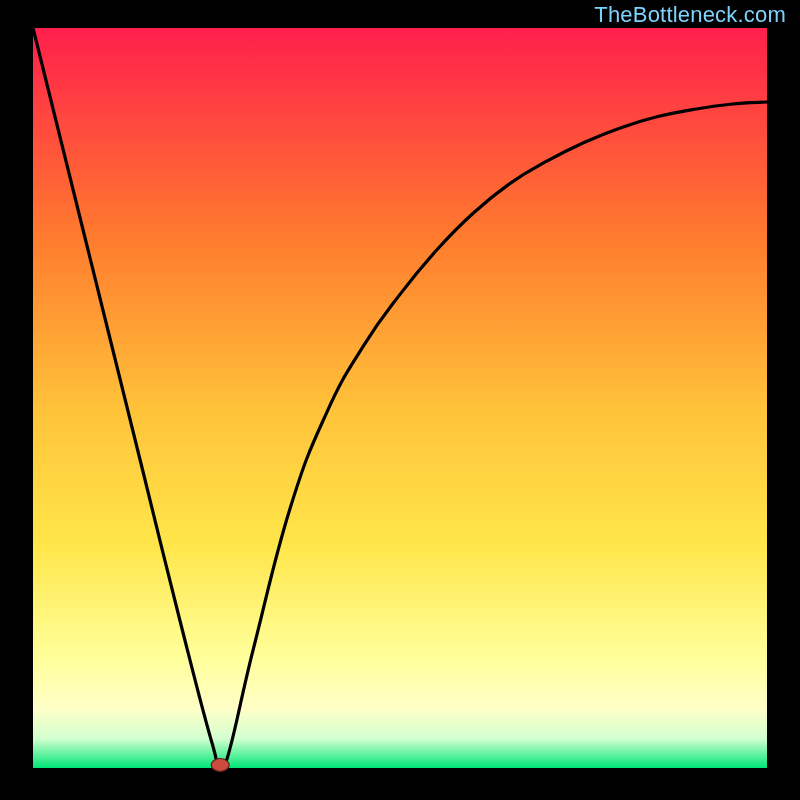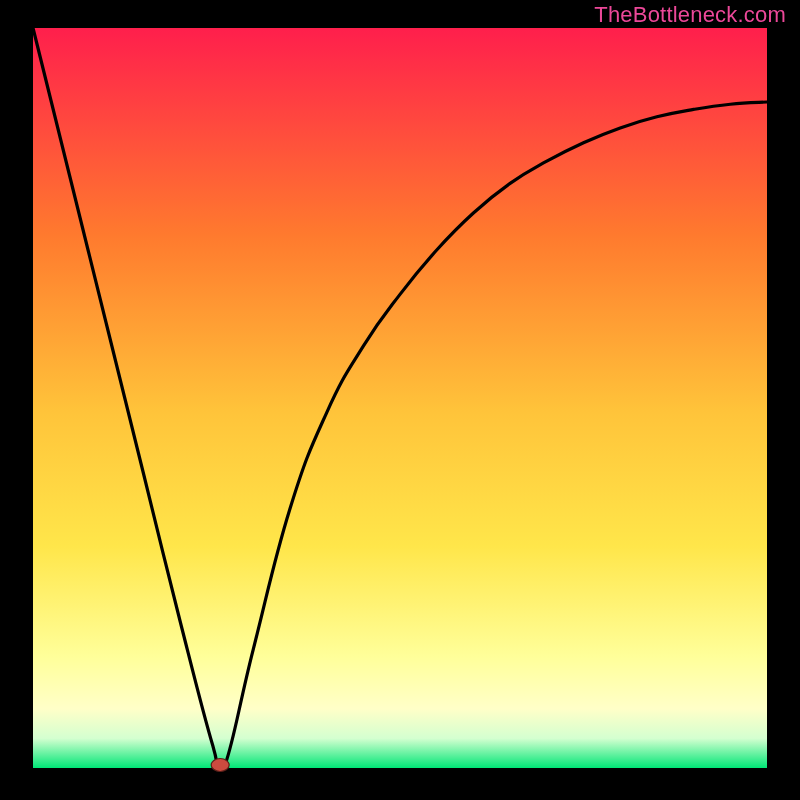--- a/index.html
+++ b/index.html
@@ -15,21 +15,21 @@
     width: 800px;
     height: 800px;
   }
   .watermark {
     position: absolute;
     top: 2px;
     right: 14px;
     font-family: Arial, Helvetica, sans-serif;
     font-size: 22px;
     font-weight: 400;
-    color: #ec4899;
+    color: #7dd3fc;
     letter-spacing: 0.2px;
     z-index: 10;
   }
   svg.plot {
     position: absolute;
     left: 0;
     top: 0;
     width: 800px;
     height: 800px;
     display: block;

